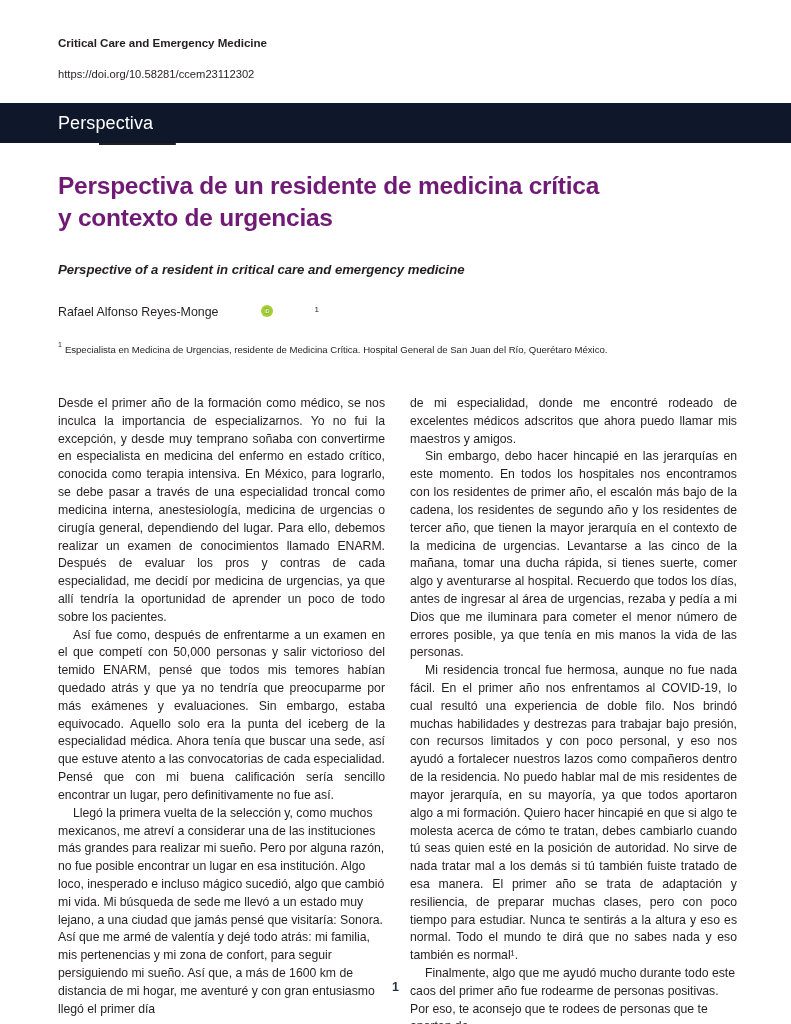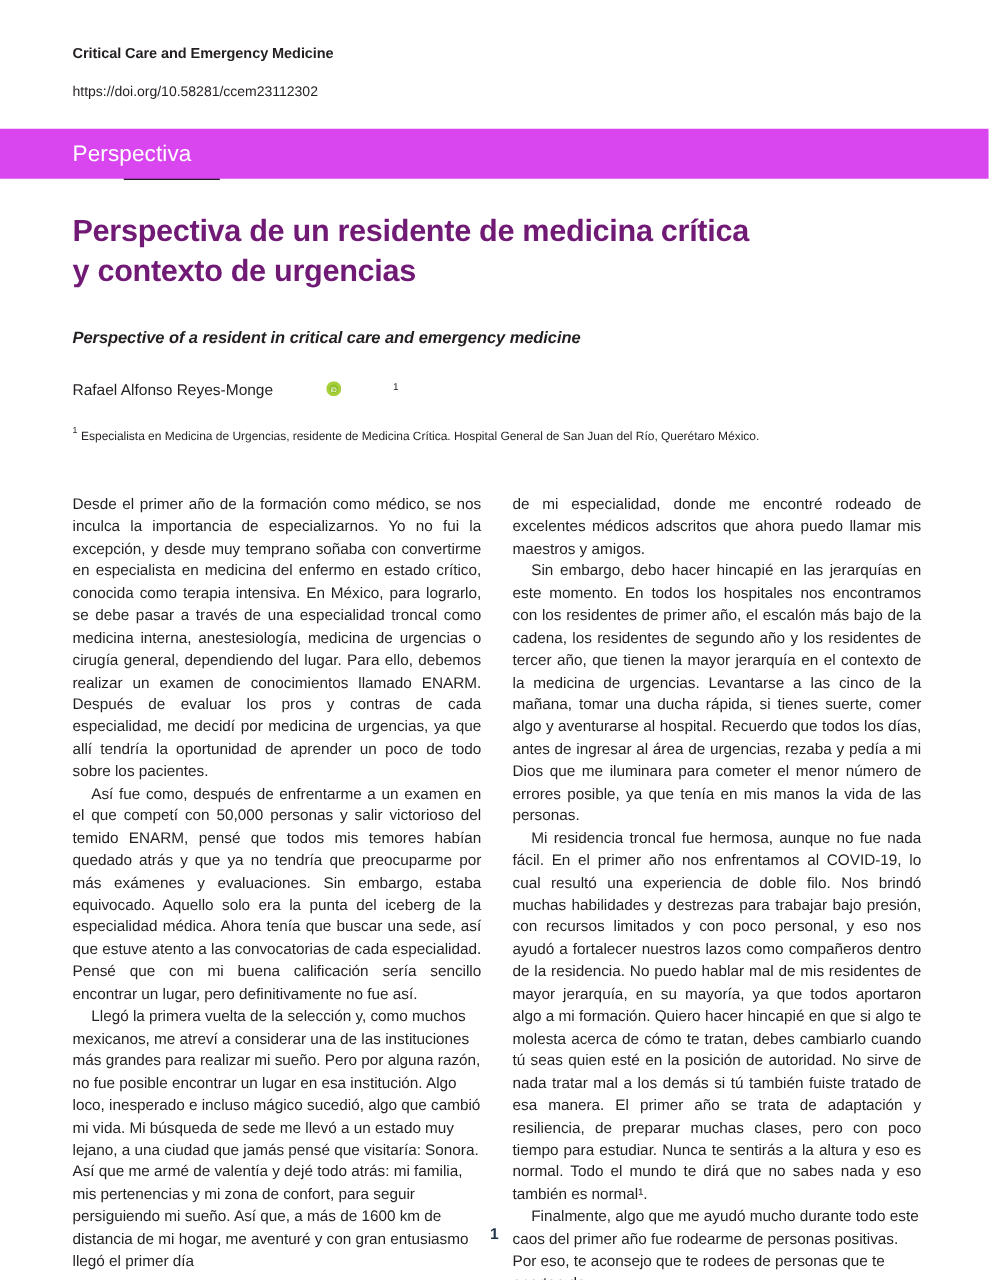--- a/index.html
+++ b/index.html
@@ -249,21 +249,21 @@
       </span>
     </div>
 
     <div class="ccem">
       <span>CC</span><span class="amp">&amp;</span><span>EM</span>
     </div>
 
   </div>
 </header>
 
-<div class="section-band" style="background: #d946ef;">
+<div class="section-band" style="background: #0f172a;">
   <span class="section-band-label">Perspectiva</span>
 </div>
 
 <section class="title-block">
   <h1 class="article-title">
     <span>Perspectiva de un residente de medicina crítica</span><br>
     <span>y contexto de urgencias</span>
   </h1>
 
   <p class="article-subtitle">Perspective of a resident in critical care and emergency medicine</p>

